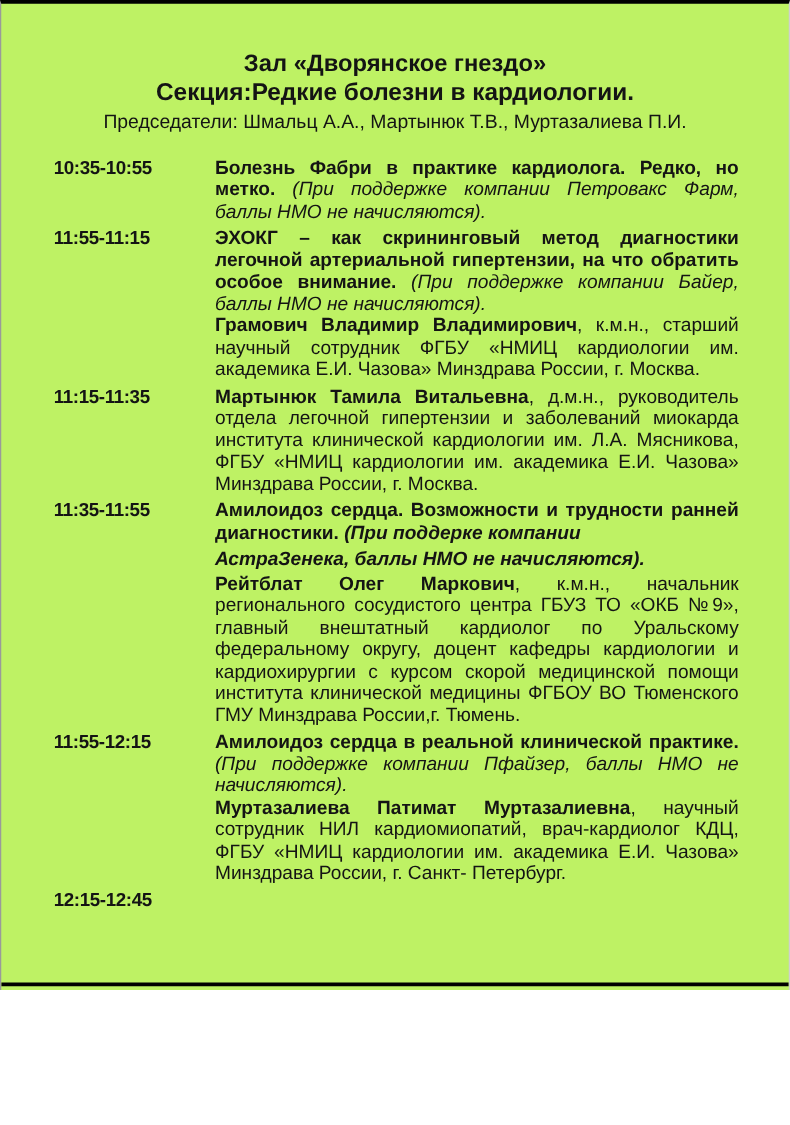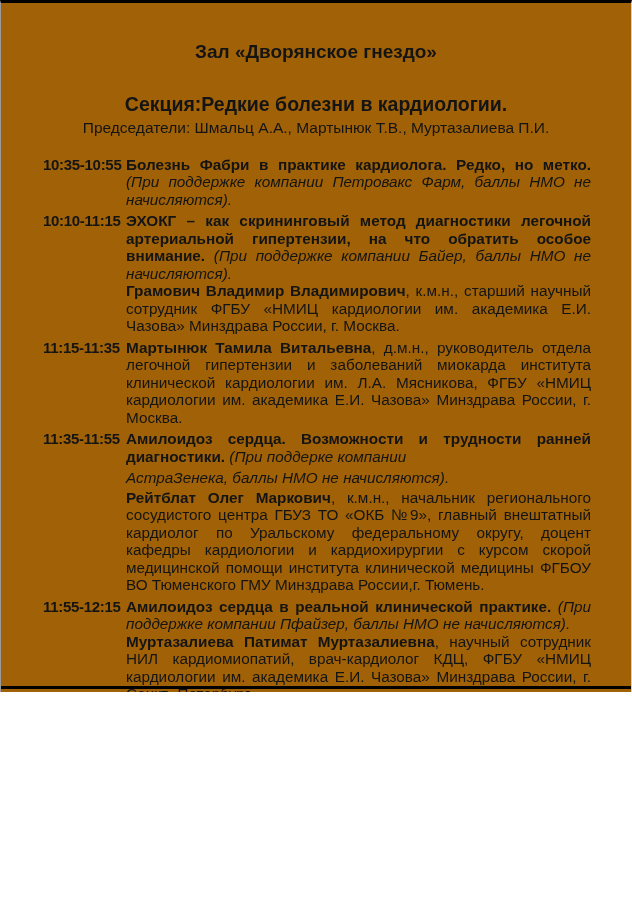--- a/index.html
+++ b/index.html
@@ -4,62 +4,62 @@
 <style>
   * { box-sizing: border-box; }
   html, body { margin: 0; padding: 0; background: #ffffff; }
   body {
     width: 632px; height: 900px;
     font-family: "Liberation Sans", "DejaVu Sans", sans-serif;
     color: #141414;
   }
   .page {
     position: relative;
-    width: 632px; height: 692px;
-    background: #a16207;
+    width: 632px; height: 792px;
+    background: #bef264;
     border-top: 3px solid #000000;
     border-left: 1px solid #9a9a9a;
     border-right: 1px solid #cfcfcf;
     overflow: hidden;
   }
   .bottom-rule {
     position: absolute; left: 0; right: 0; bottom: 3px;
     height: 3px; background: #000000;
   }
   .header { text-align: center; }
   .hall {
     font-size: 19px; font-weight: bold;
     margin: 37px 10px 0; line-height: 1.22;
   }
   .section {
     font-size: 19.5px; font-weight: bold;
-    margin: 30px 10px 0; line-height: 1.22;
+    margin: 0 10px 0; line-height: 1.22;
   }
   .chairs {
     font-size: 15.5px; margin: 2px 10px 0; line-height: 1.2;
   }
   .agenda { margin: 18px 40px 0 42px; }
-  .item { display: flex; margin-bottom: 4px; }
+  .item { display: flex; margin-bottom: 4px; gap: 46px; }
   .time {
     flex: 0 0 83px;
     font-weight: bold;
     font-size: 15px; letter-spacing: -0.3px;
     line-height: 17.5px;
     white-space: nowrap;
   }
   .body-col { flex: 1; min-width: 0; }
   .para {
     margin: 0;
     font-size: 15.3px;
     line-height: 17.5px;
     text-align: justify;
   }
   .b  { font-weight: bold; }
   .i  { font-style: italic; }
-  .bi { font-weight: normal; font-style: italic; }
+  .bi { font-weight: bold; font-style: italic; }
   .sponsor2 { margin: 4px 0 2px; text-align: left; }
 </style>
 </head>
 <body>
 
 <div class="page">
 
   <div class="header">
     <div class="hall">Зал «Дворянское гнездо»</div>
     <div class="section">Секция:Редкие болезни в кардиологии.</div>
@@ -69,21 +69,21 @@
   <div class="agenda">
 
     <div class="item">
       <div class="time">10:35-10:55</div>
       <div class="body-col">
         <p class="para"><span class="b">Болезнь Фабри в практике кардиолога. Редко, но метко.</span> <span class="i">(При поддержке компании Петровакс Фарм, баллы НМО не начисляются).</span></p>
       </div>
     </div>
 
     <div class="item">
-      <div class="time">10:10-11:15</div>
+      <div class="time">11:55-11:15</div>
       <div class="body-col">
         <p class="para"><span class="b">ЭХОКГ – как скрининговый метод диагностики легочной артериальной гипертензии, на что обратить особое внимание.</span> <span class="i">(При поддержке компании Байер, баллы НМО не начисляются).</span></p>
         <p class="para"><span class="b">Грамович Владимир Владимирович</span><span>, к.м.н., старший научный сотрудник ФГБУ «НМИЦ кардиологии им. академика Е.И. Чазова» Минздрава России, г. Москва.</span></p>
       </div>
     </div>
 
     <div class="item">
       <div class="time">11:15-11:35</div>
       <div class="body-col">
         <p class="para"><span class="b">Мартынюк Тамила Витальевна</span><span>, д.м.н., руководитель отдела легочной гипертензии и заболеваний миокарда института клинической кардиологии им. Л.А. Мясникова, ФГБУ «НМИЦ кардиологии им. академика Е.И. Чазова» Минздрава России, г. Москва.</span></p>

